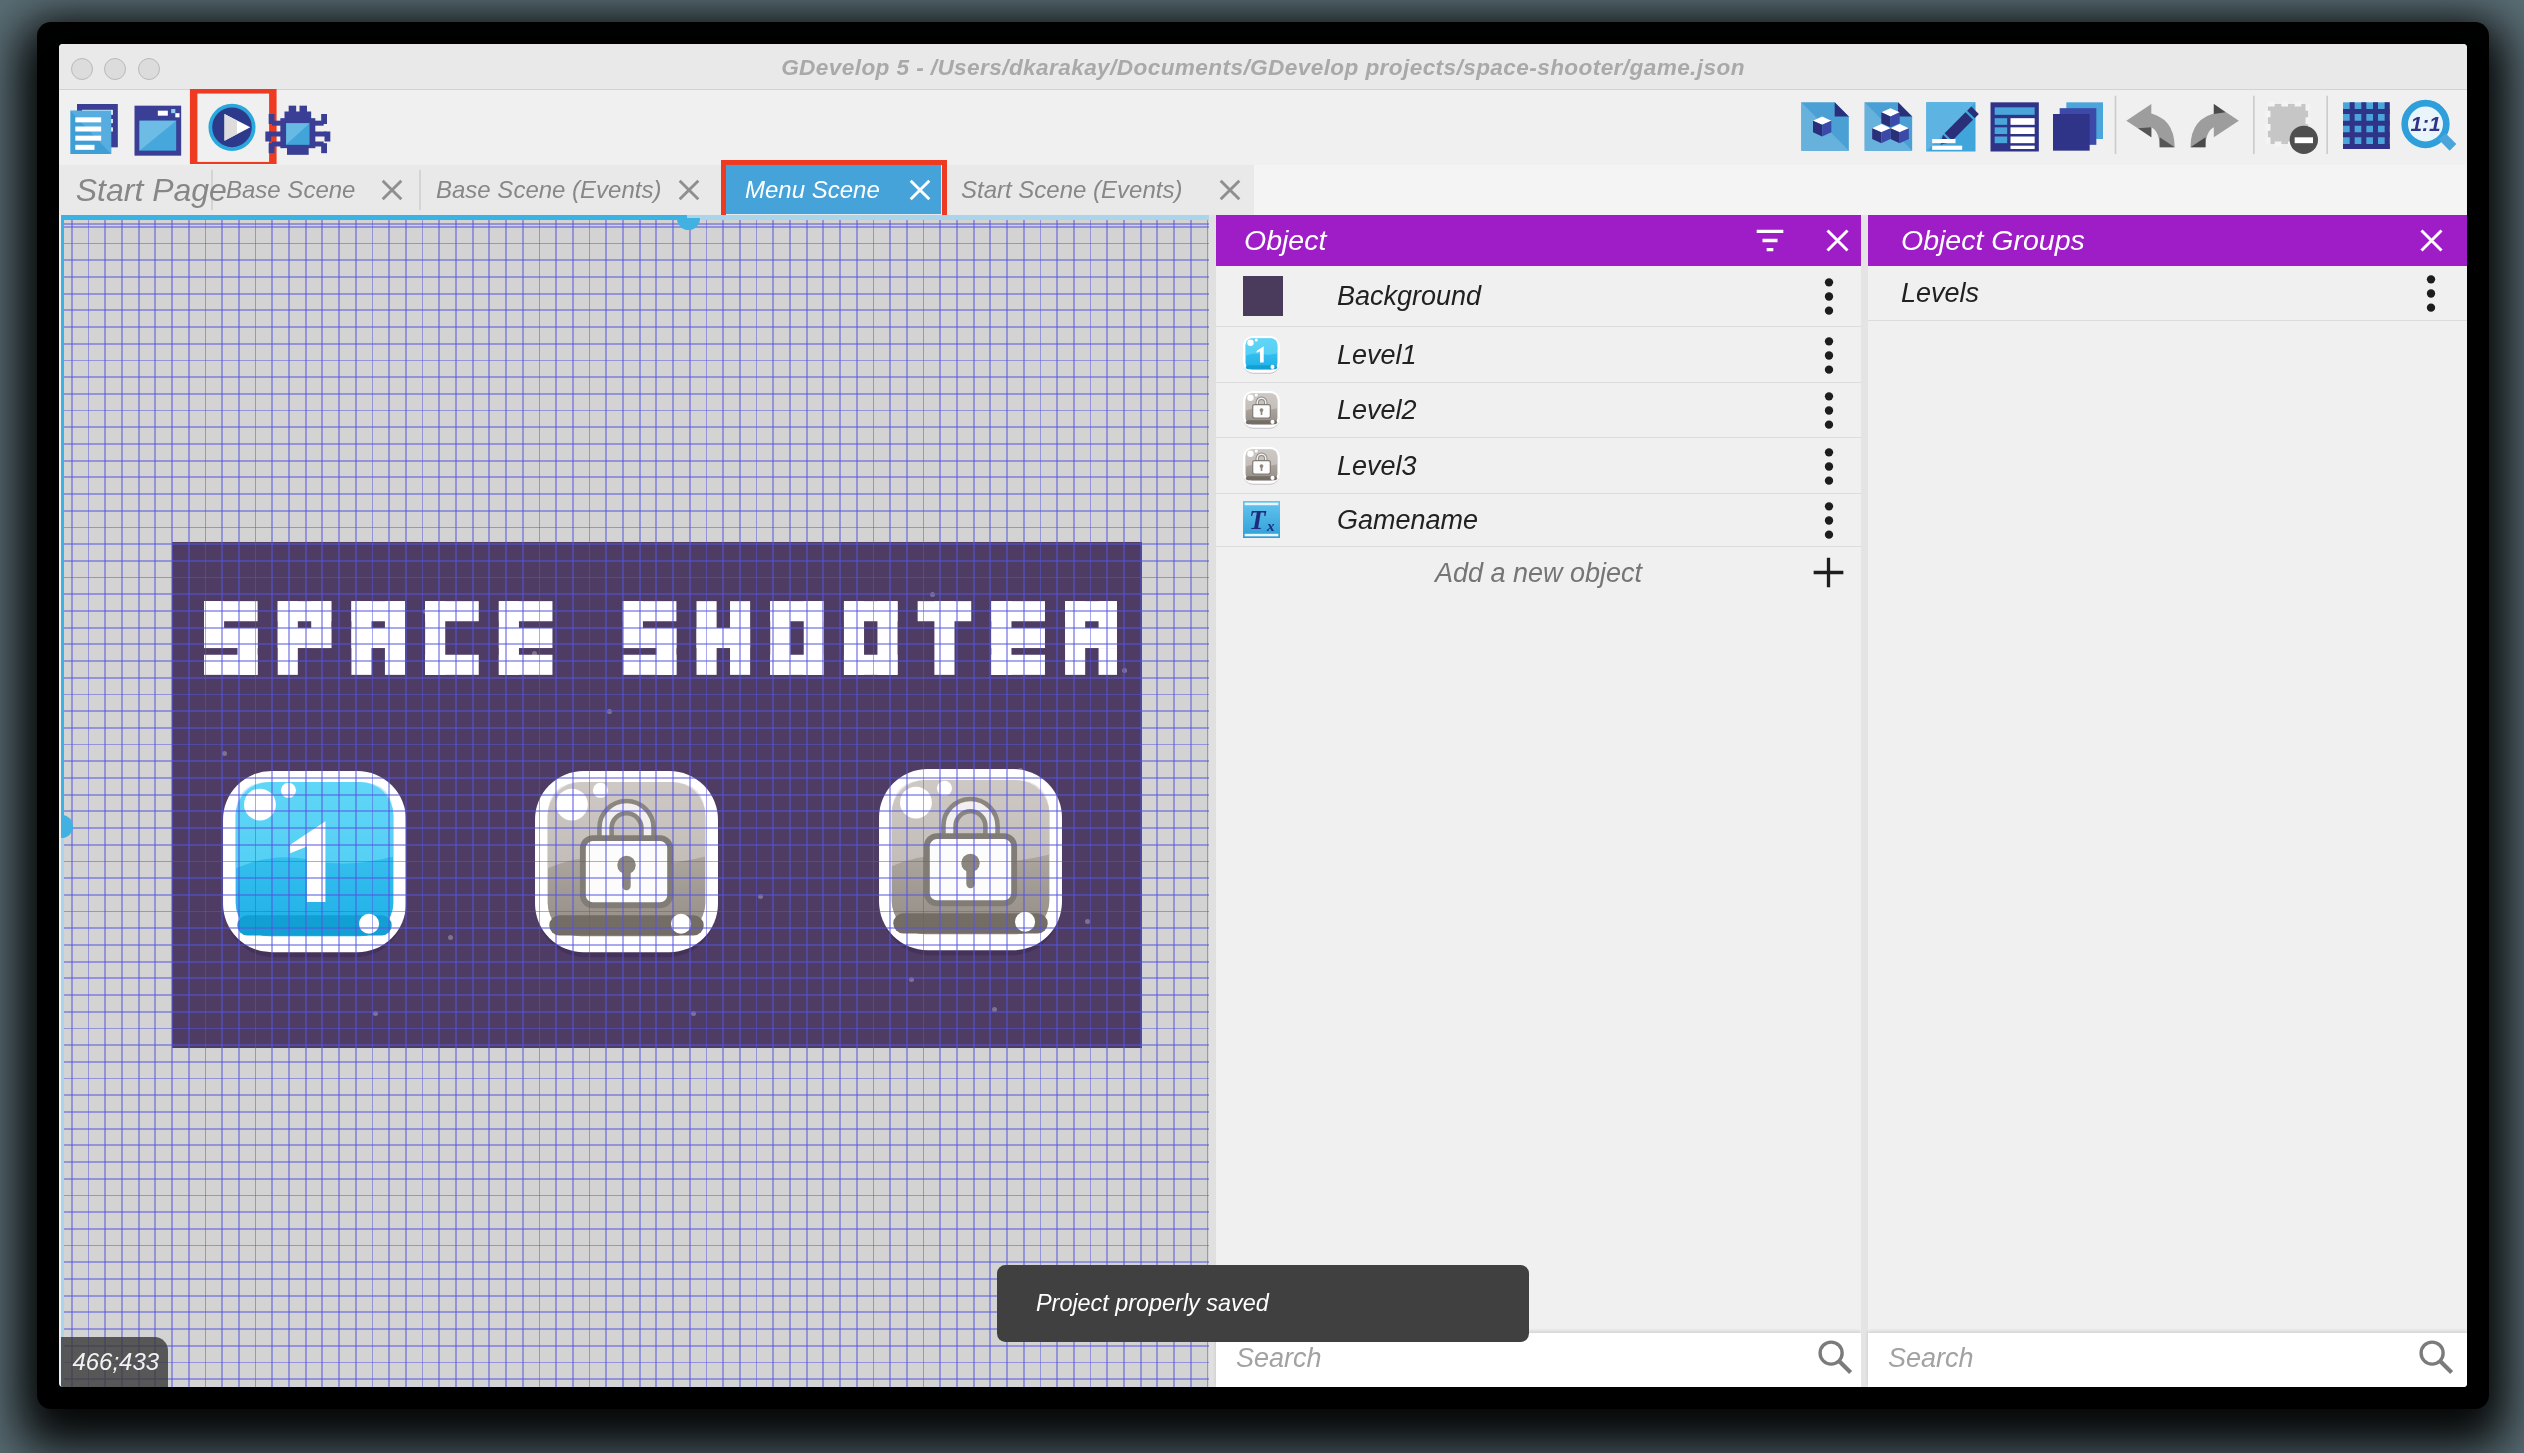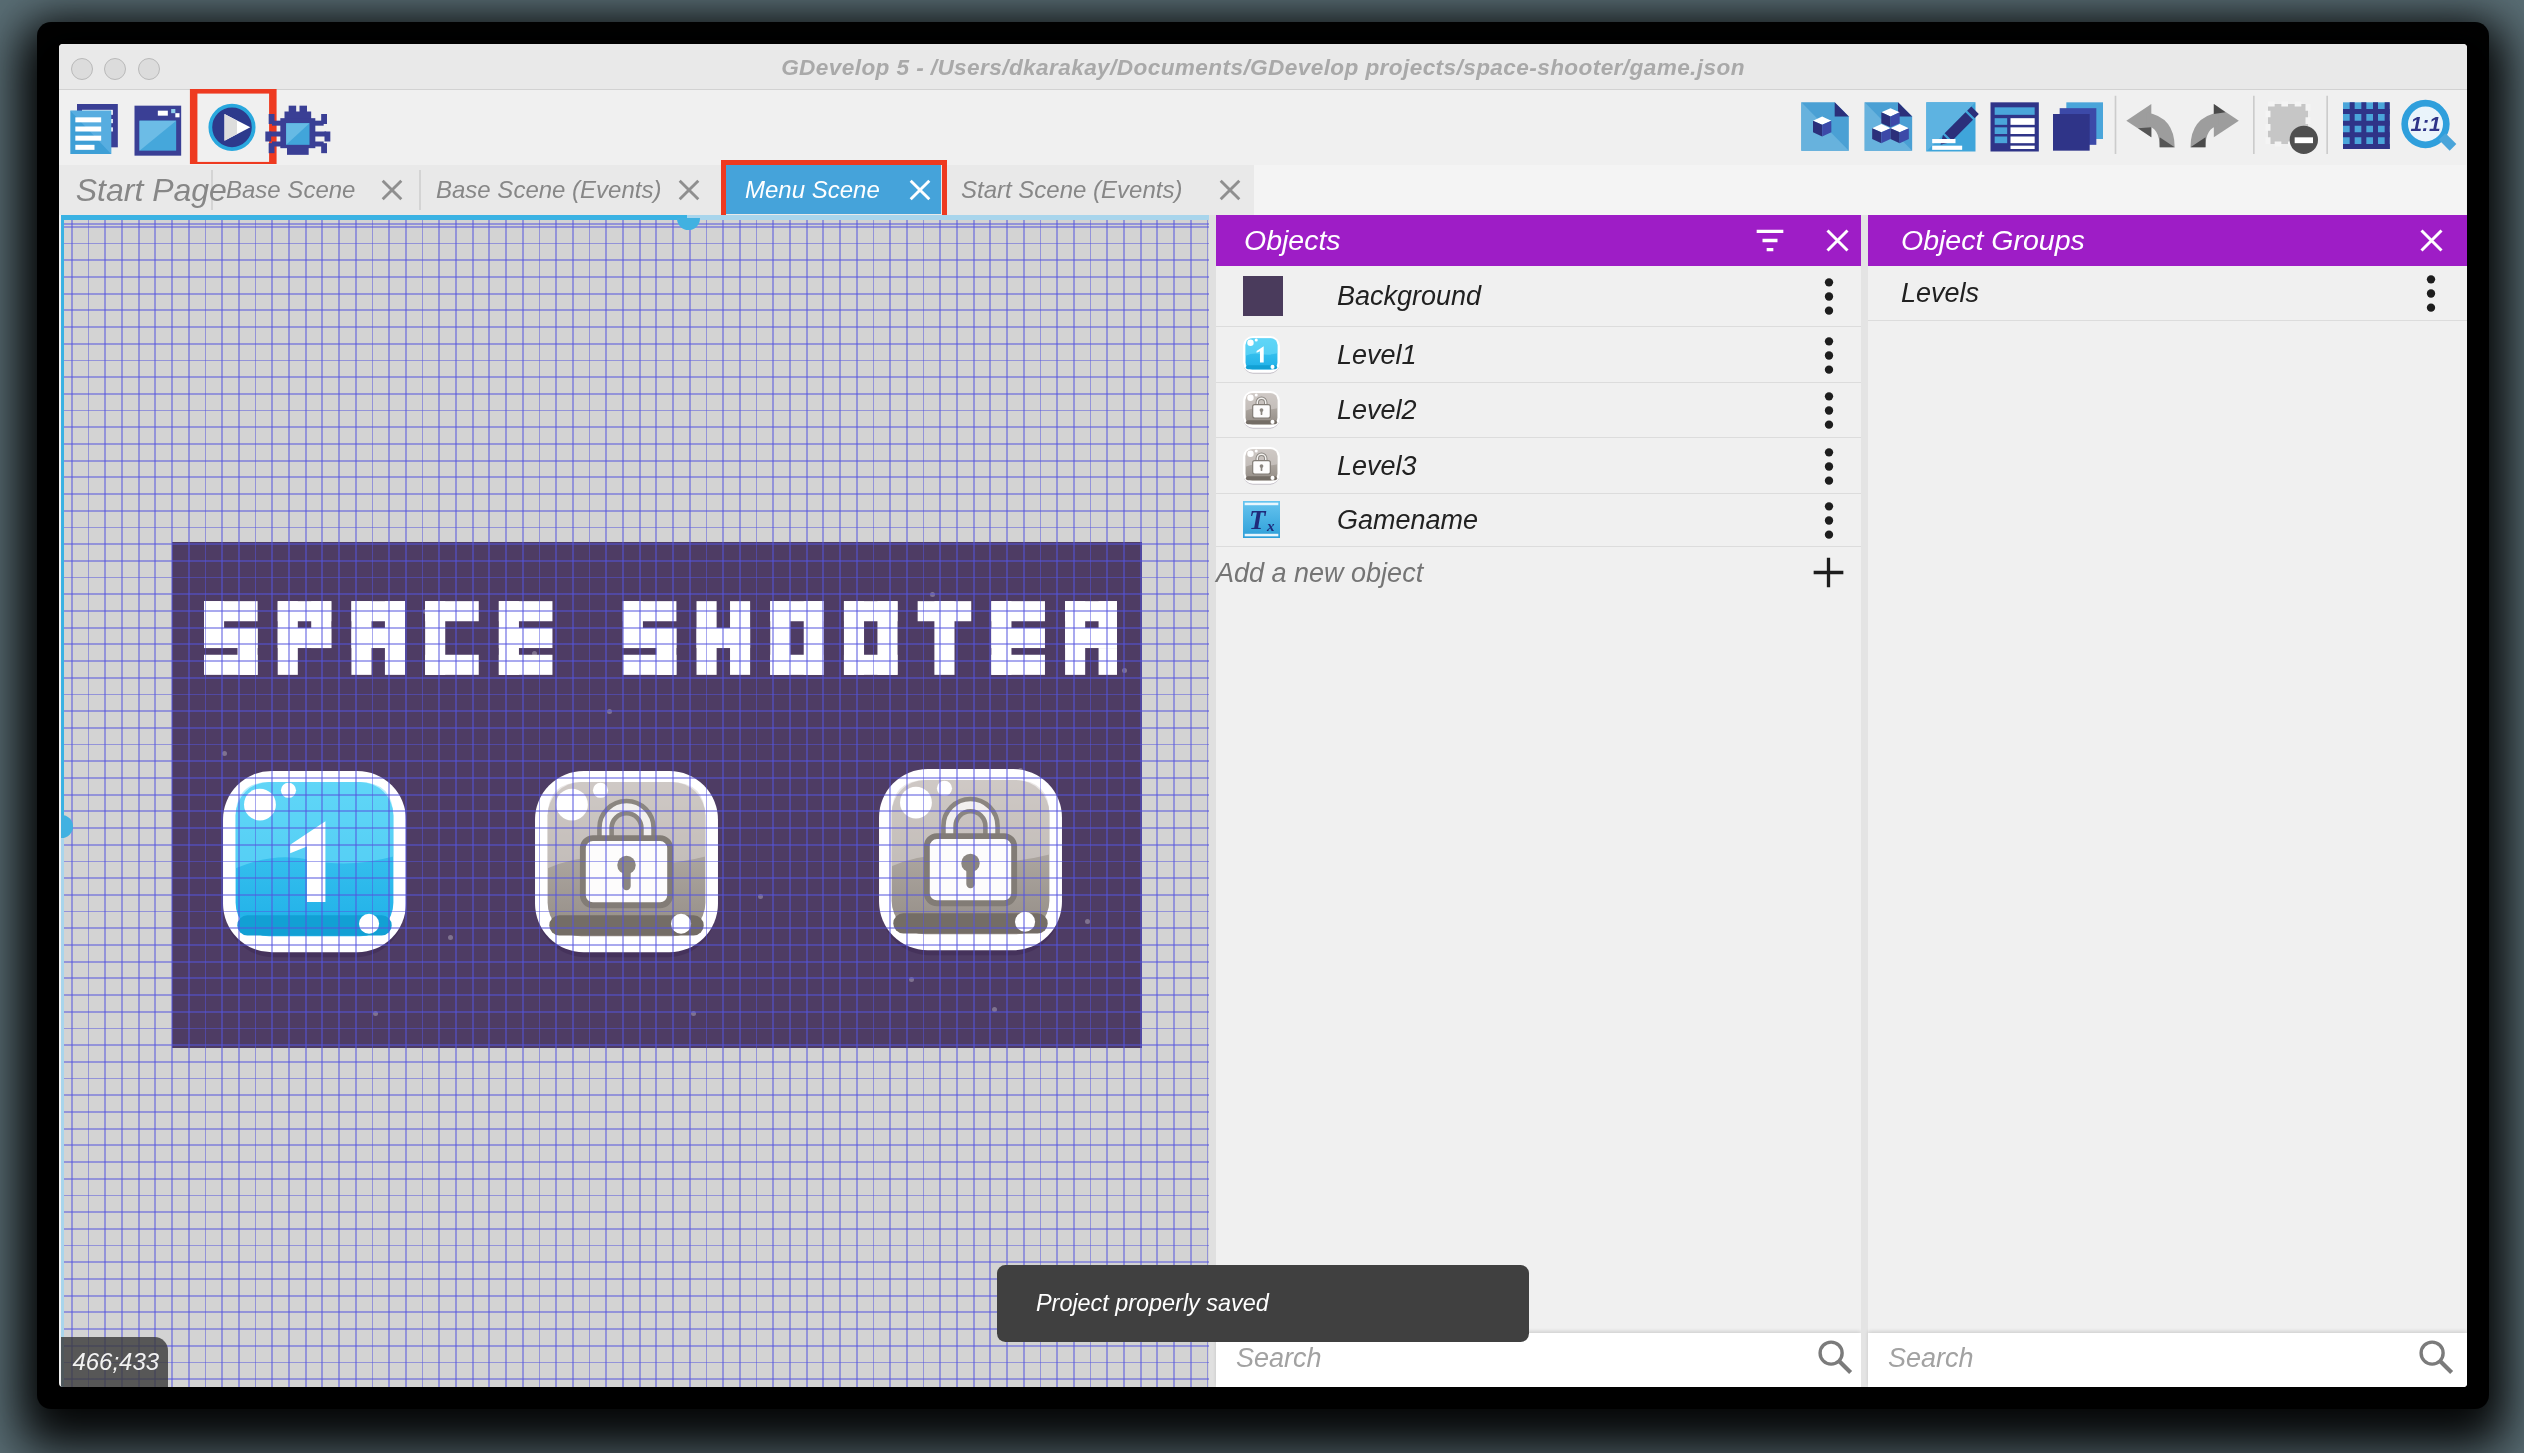--- a/index.html
+++ b/index.html
@@ -335,21 +335,21 @@
   <div class="abs" style="left:616px;top:3.3px;width:23.4px;height:11.7px;border-radius:0 0 11.7px 11.7px;background:#41b1e1"></div>
   <div class="abs" style="left:0;top:600px;width:12.6px;height:23.4px;border-radius:0 11.7px 11.7px 0;background:#41b1e1"></div>
   <div class="abs" style="left:0;top:1122px;width:107px;height:50px;background:rgba(60,60,60,0.82);border-radius:0 13.4px 0 0">
      <div class="abs ell" style="left:11.7px;top:0;height:50px;line-height:50px;font-size:24px;color:#f2f2f2">466;433</div>
   </div>
 </div>
 
 <div class="abs" style="left:1150px;top:171px;width:6.7px;height:1172px;background:#e0e0e0"></div>
 <div class="abs" style="left:1157px;top:171px;width:645px;height:1172px;background:#f0f0f0">
   <div class="abs" style="left:0;top:0;width:645px;height:51px;background:#9e1dc6">
-    <div class="abs ell" style="left:28px;top:0;height:51px;line-height:51px;font-size:28.5px;color:#ffffff">Objects</div>
+    <div class="abs ell" style="left:28px;top:0;height:51px;line-height:51px;font-size:28.5px;color:#ffffff">Object</div>
     <svg class="abs" width="30" height="25" viewBox="0 0 36 30" style="left:539px;top:13.4px">
       <path d="M2 4 L34 4 M9 15 L27 15 M14 26 L22 26" stroke="#ffffff" stroke-width="4"></path>
         </svg>
     <svg class="abs" width="25" height="25" viewBox="0 0 30 30" style="left:609px;top:13.4px">
       <path d="M3 3 L27 27 M27 3 L3 27" stroke="#ffffff" stroke-width="3.6"></path>
         </svg>
   </div>
   <div class="abs" style="left:0;top:51px;width:645px;height:60px;border-bottom:1.7px solid #dcdcdc">
     <div class="abs" style="left:27px;top:10px;width:40px;height:40px;background:#4a3b5c"></div>
     <div class="abs ell" style="left:121px;top:0;height:60px;line-height:60px;font-size:27px;color:#212121">Background</div>
@@ -457,21 +457,21 @@
 <text x="33" y="36" font-family="Liberation Serif" font-size="18" font-weight="bold" fill="#1f2a7a" text-anchor="middle">x</text>
 </svg></div>
     <div class="abs ell" style="left:121px;top:0;height:52px;line-height:52px;font-size:27px;color:#212121">Gamename</div>
     <svg class="abs" width="10" height="39" viewBox="0 0 12 46" style="left:608px;top:6.7px" fill="#1d1d1d">
           <circle cx="6" cy="6" r="5"></circle>
           <circle cx="6" cy="23" r="5"></circle>
           <circle cx="6" cy="40" r="5"></circle>
         </svg>
   </div>
   <div class="abs" style="left:0;top:332px;width:645px;height:52px">
-    <div class="abs ell" style="left:0;top:0;width:645px;height:52px;line-height:52px;font-size:27px;color:#757575;text-align:left">Add a new object</div>
+    <div class="abs ell" style="left:0;top:0;width:645px;height:52px;line-height:52px;font-size:27px;color:#757575;text-align:center">Add a new object</div>
     <svg class="abs" width="33" height="33" viewBox="0 0 40 40" style="left:596px;top:9.2px">
           <path d="M20 2 L20 38 M2 20 L38 20" stroke="#1d1d1d" stroke-width="4"></path>
         </svg>
   </div>
   <div class="abs" style="left:0;top:1118px;width:645px;height:54px;background:#ffffff;box-shadow:0 -1.7px 3.3px rgba(0,0,0,0.12)">
     <div class="abs ell" style="left:20px;top:0;height:50px;line-height:50px;font-size:27px;color:#a2a2a2">Search</div>
     <svg class="abs" width="39" height="39" viewBox="0 0 46 46" style="left:599px;top:4.2px">
           <circle cx="19" cy="19" r="13" fill="none" stroke="#7b7b7b" stroke-width="4"></circle>
           <line x1="29" y1="29" x2="42" y2="42" stroke="#7b7b7b" stroke-width="5"></line>
         </svg>

